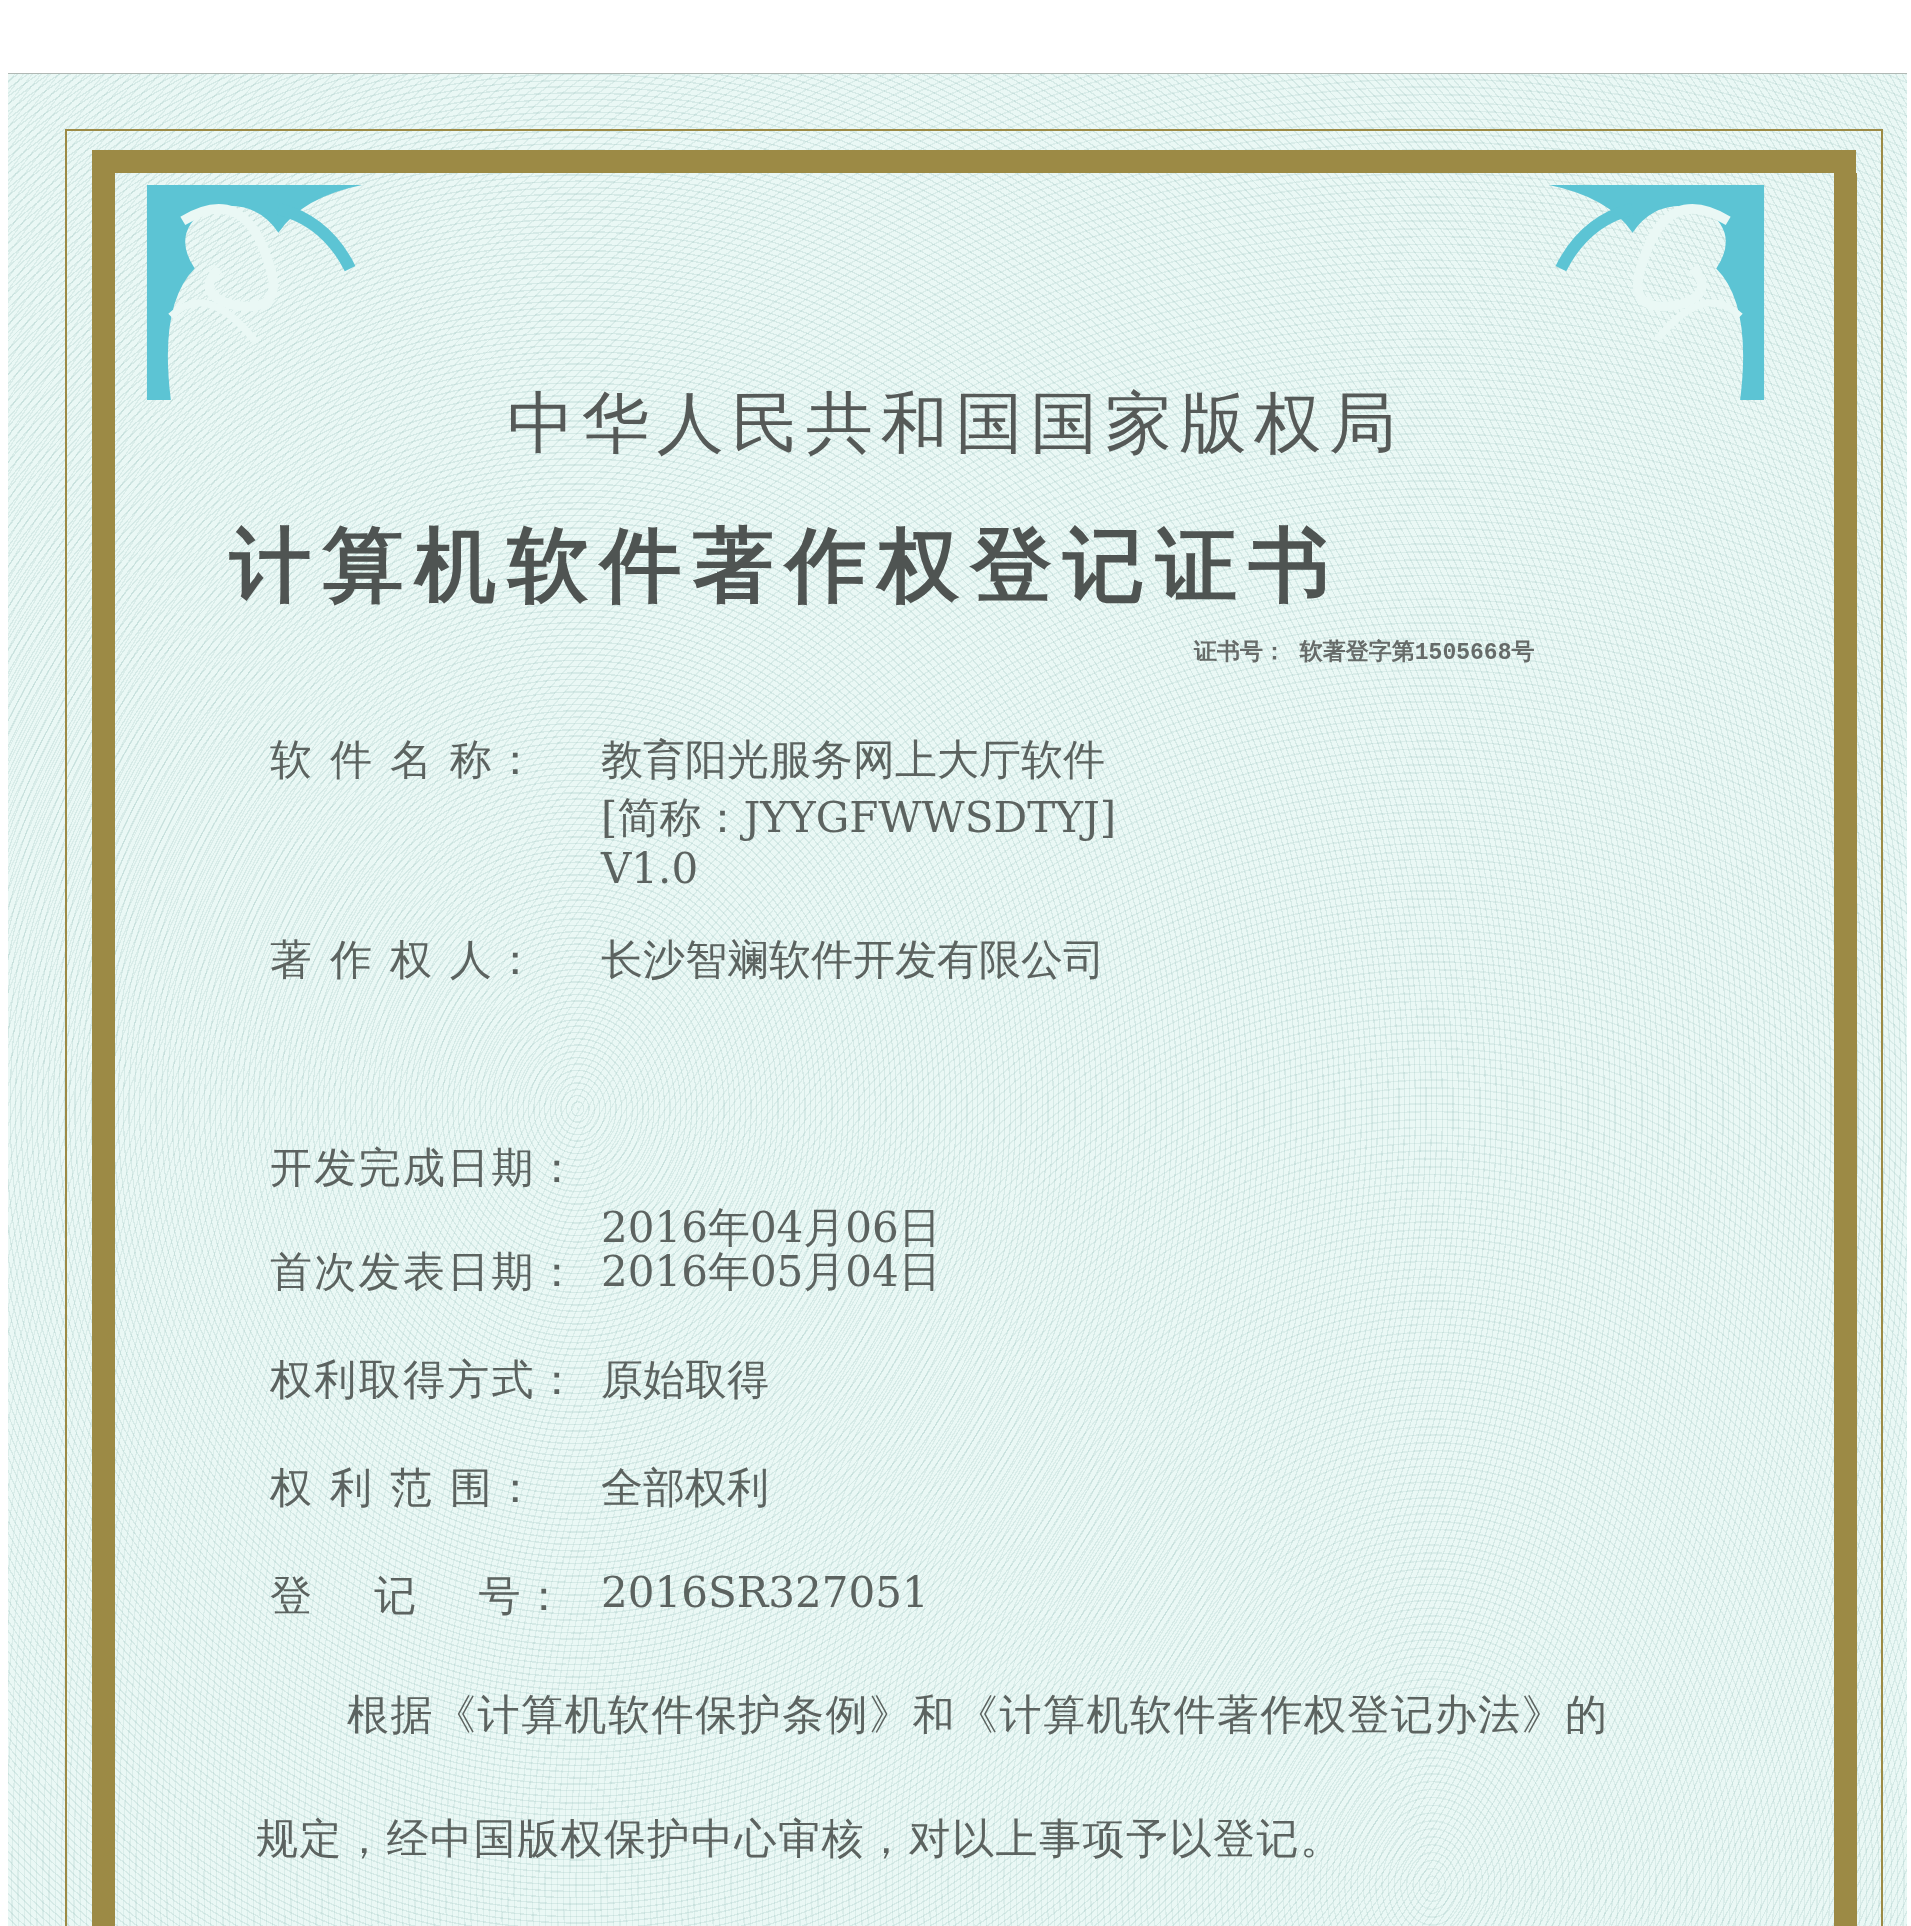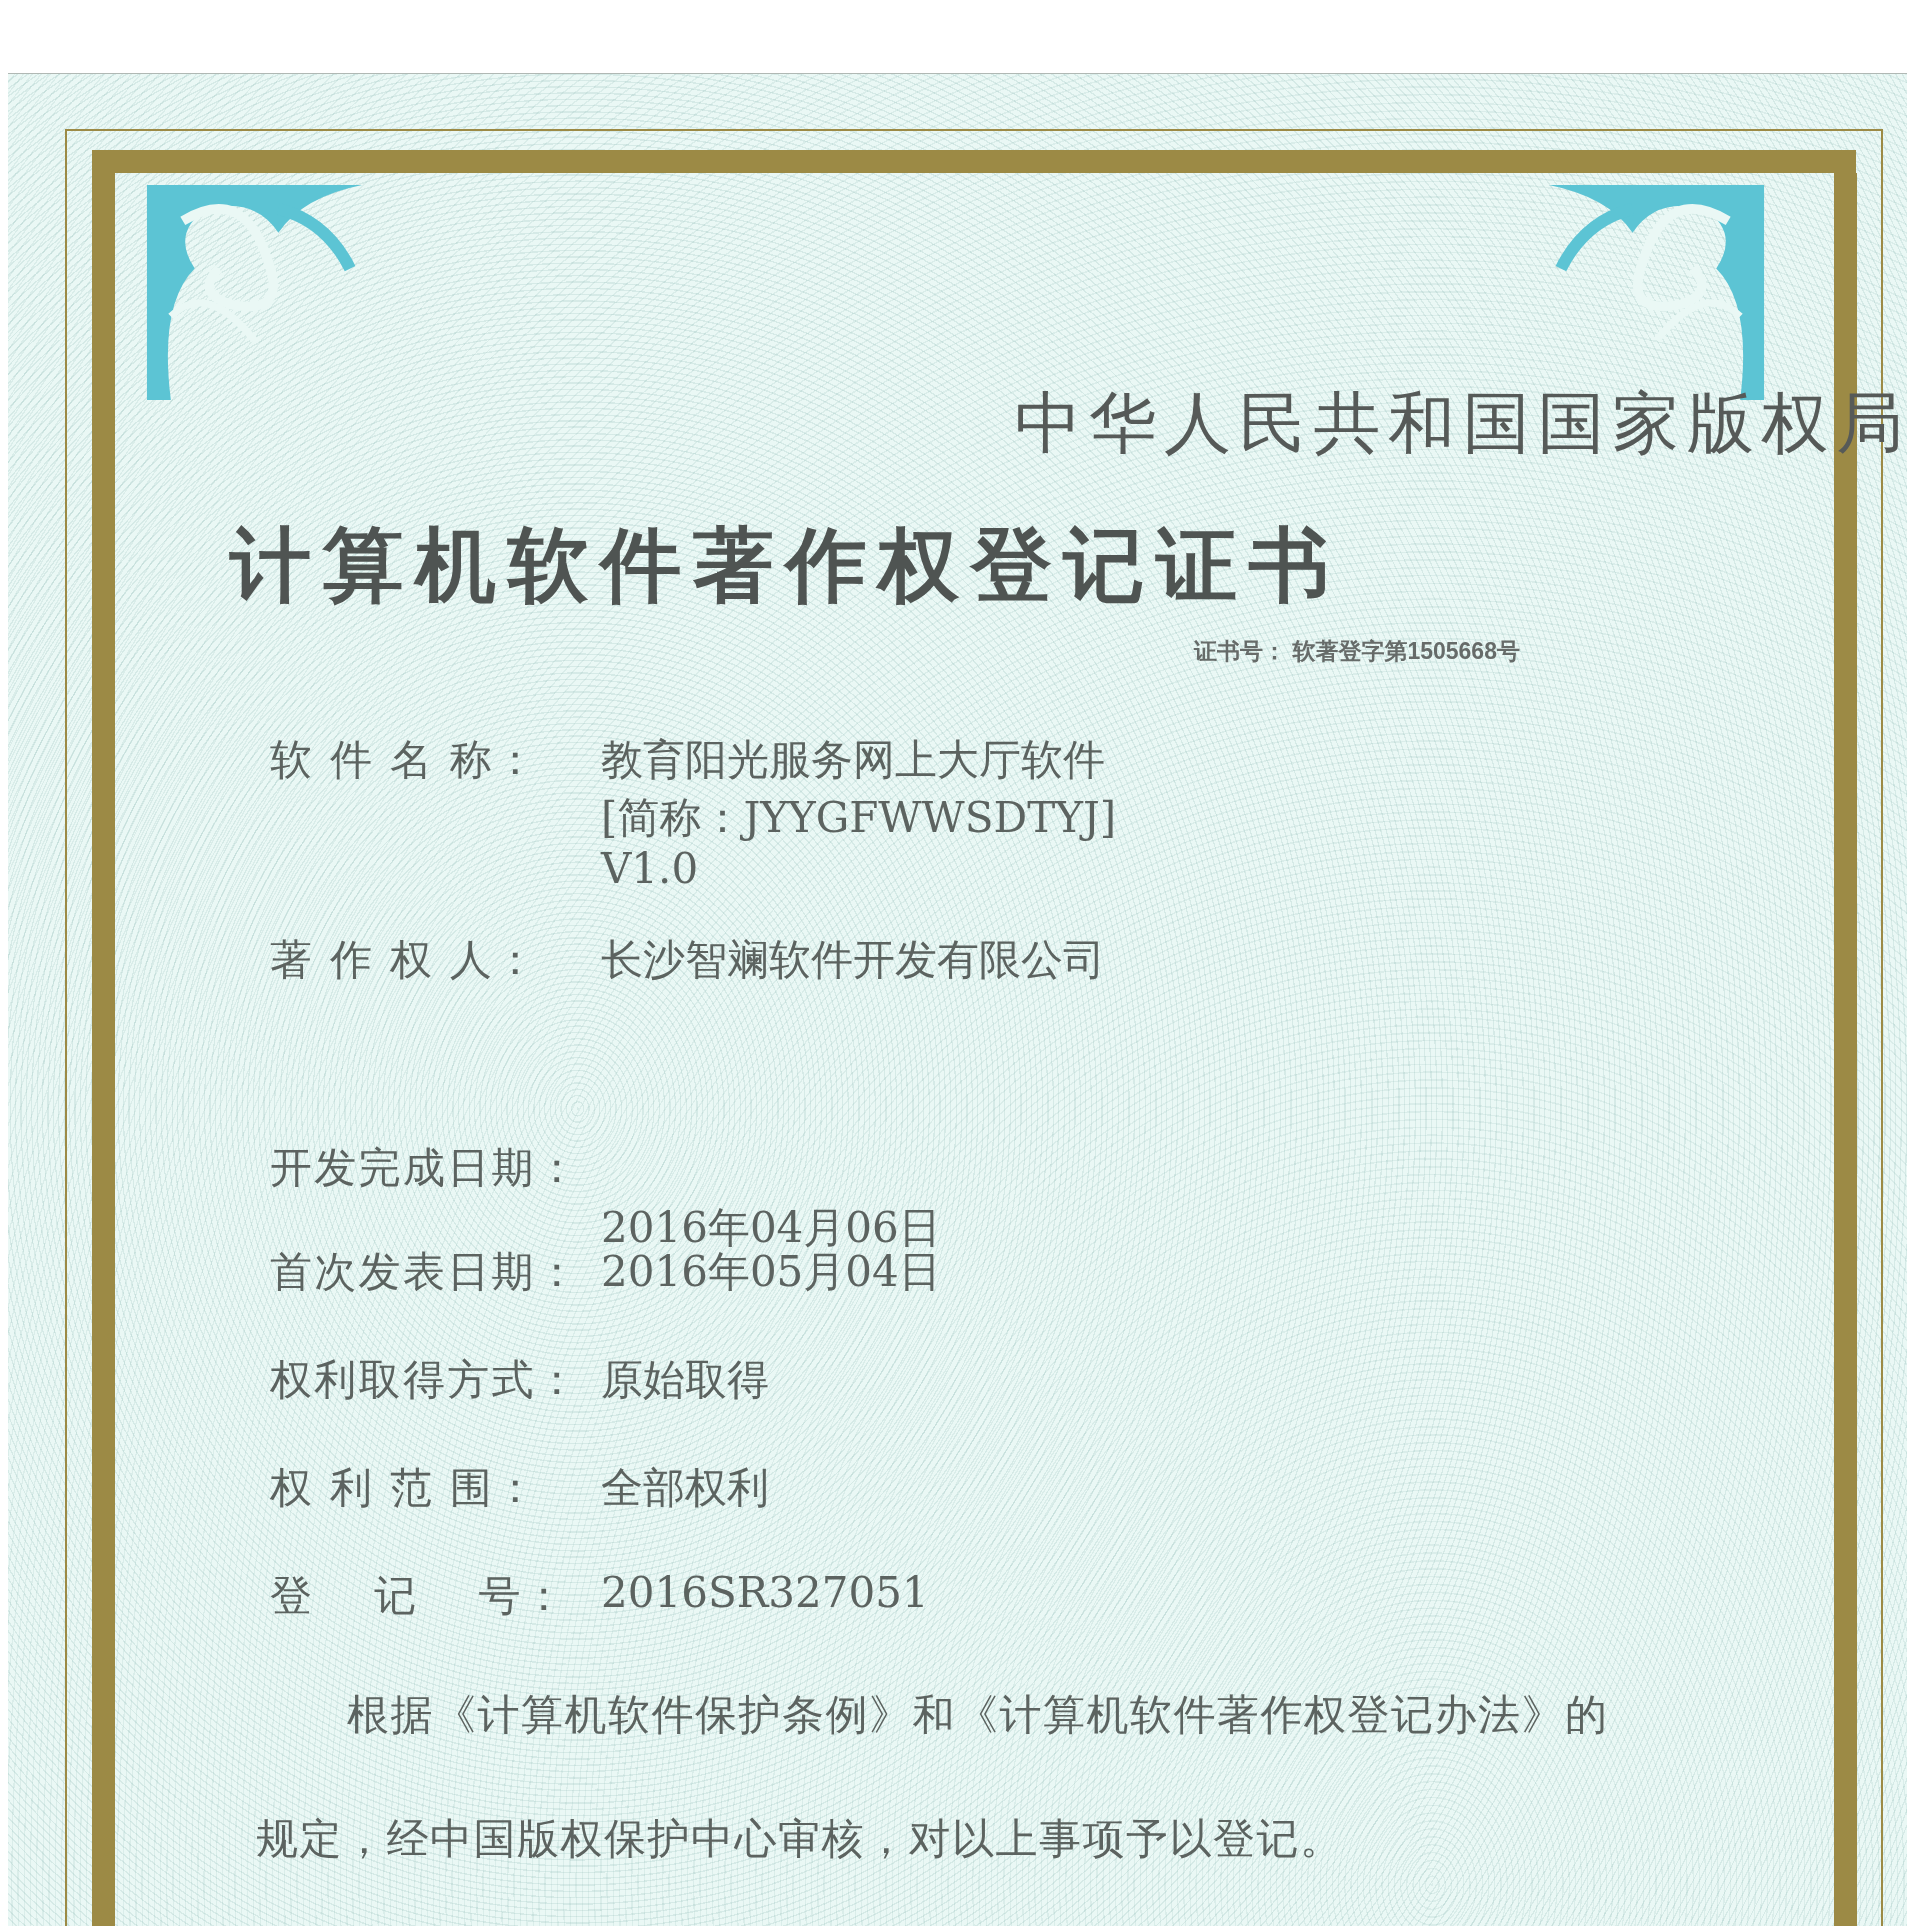--- a/index.html
+++ b/index.html
@@ -25,23 +25,23 @@
       background-image:
         linear-gradient(#9c8a45,#9c8a45), linear-gradient(#9c8a45,#9c8a45), linear-gradient(#9c8a45,#9c8a45), linear-gradient(#9c8a45,#9c8a45), linear-gradient(#9c8a45,#9c8a45);
       background-position: 0 0, 0 0, 20px 0, 0 20px, 7.7px 7.7px; }
 
     .corner { position: absolute; width: 239px; height: 239px; }
     .corner svg { width: 100%; height: 100%; }
     .corner.tl { left: 135px; top: 173px; }
     .corner.tr { right: 135px; top: 173px; transform: scaleX(-1); }
 
     .text { position: absolute; color: #5c6360; font-family: "DejaVu Serif", serif; white-space: nowrap; }
-    .title1 { left: 0; width: 1911px; top: 378px; text-align: right; font-size: 67px; letter-spacing: 7.7px; font-family: "DejaVu Sans", sans-serif; color: #565a58; }
+    .title1 { left: 0; width: 1911px; top: 378px; text-align: center; font-size: 67px; letter-spacing: 7.7px; font-family: "DejaVu Sans", sans-serif; color: #565a58; }
     .title2 { left: 0; width: 1571px; top: 512px; text-align: center; font-size: 81px; letter-spacing: 11.6px; font-family: "DejaVu Serif", serif; font-weight: bold; color: #4f5452; }
-    .cert-no { left: 1194px; top: 636px; font-size: 23px; font-family: Liberation Sans, sans-serif; font-weight: bold; color: #666b69; }
+    .cert-no { left: 1194px; top: 636px; font-size: 23px; font-family: Liberation Mono, monospace; font-weight: bold; color: #666b69; }
 
     .field-label { left: 270px; font-size: 42px; letter-spacing: 2.3px; }
     .field-value { left: 601px; font-size: 42px; }
     .sub { font-family: "DejaVu Serif", serif; }
 
     .para { left: 256px; font-size: 42px; letter-spacing: 1.5px; }
   </style>
 </head>
 <body>
 

